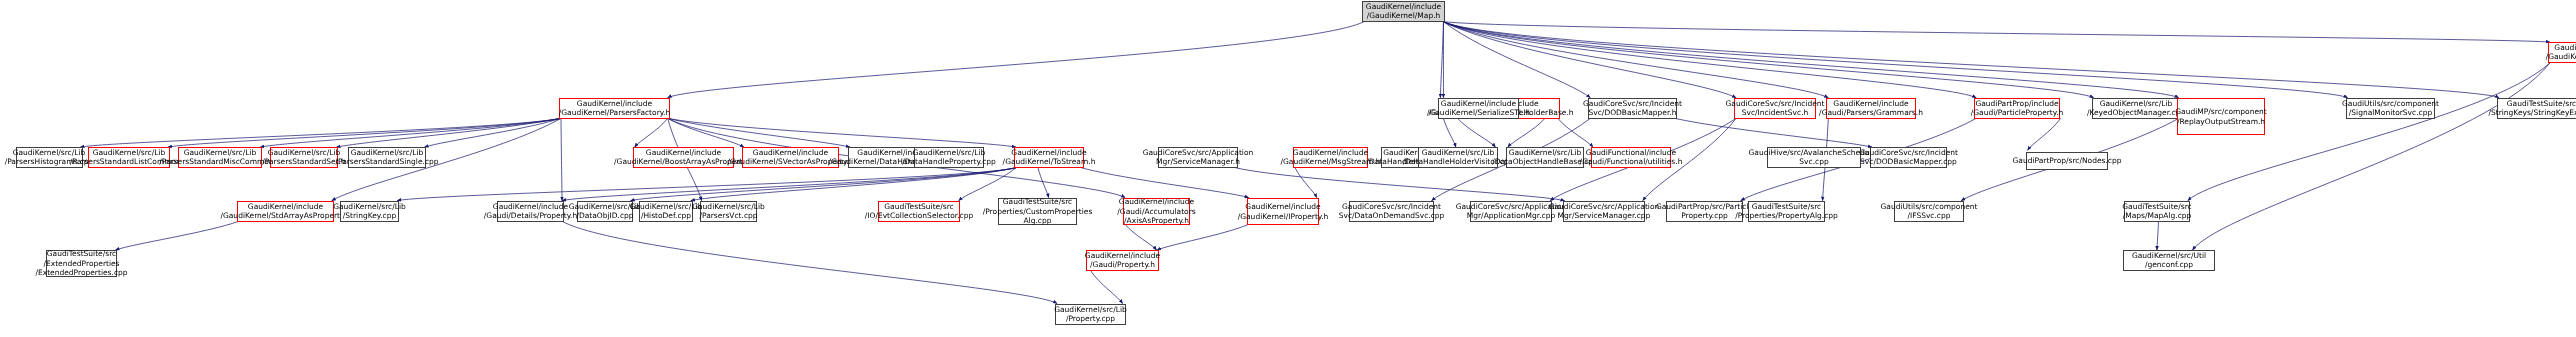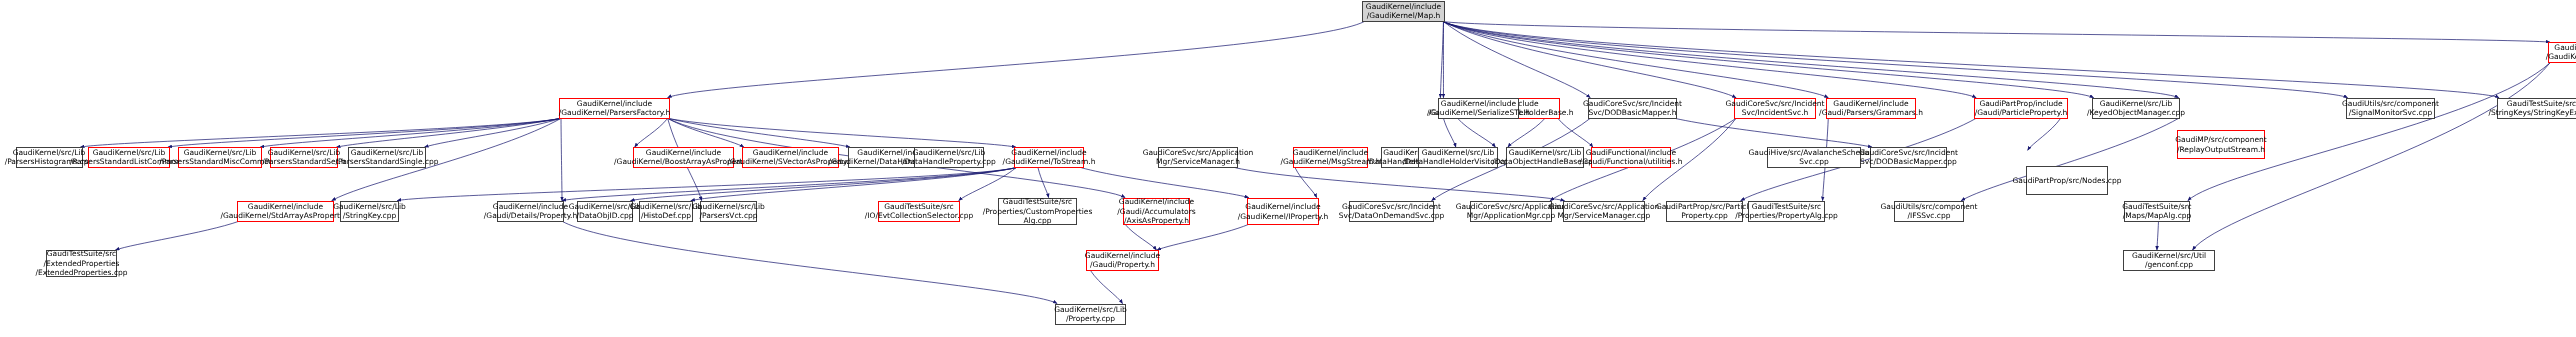--- a/index.html
+++ b/index.html
@@ -101,33 +101,33 @@
       <path d="M3549,230 C3545.92,297.2 3539.54,354.8 3538,390" fill="none" stroke="#191970" stroke-width="1.4" marker-end="url(#arrow)"></path>
       <path d="M4229,230 C4110.84,297.2 3866.08,354.8 3807,390" fill="none" stroke="#191970" stroke-width="1.4" marker-end="url(#arrow)"></path>
     </svg>
   <div id="nodes-layer">
       <div class="node root" style="left: 1362px; top: 1px; width: 83px; height: 20.6px;"><span>GaudiKernel/include
 /GaudiKernel/Map.h</span></div>
       <div class="node hot" style="left: 2548px; top: 42px; width: 88px; height: 20.6px;"><span>GaudiKernel/include
 /GaudiKernel/StringKey.h</span></div>
       <div class="node hot" style="left: 559px; top: 98px; width: 111px; height: 20.6px;"><span>GaudiKernel/include
 /GaudiKernel/ParsersFactory.h</span></div>
-      <div class="node hot" style="left: 1974px; top: 98px; width: 94px; height: 20.6px;"><span>GaudiPartProp/include
+      <div class="node hot" style="left: 1974px; top: 98px; width: 86px; height: 20.6px;"><span>GaudiPartProp/include
 /Gaudi/ParticleProperty.h</span></div>
       <div class="node hot" style="left: 1442px; top: 98px; width: 118px; height: 20.6px;"><span>GaudiKernel/include
 /GaudiKernel/DataHandleHolderBase.h</span></div>
       <div class="node" style="left: 1588px; top: 98px; width: 89px; height: 20.6px;"><span>GaudiCoreSvc/src/Incident
 Svc/DODBasicMapper.h</span></div>
       <div class="node hot" style="left: 1734px; top: 98px; width: 82px; height: 20.6px;"><span>GaudiCoreSvc/src/Incident
 Svc/IncidentSvc.h</span></div>
       <div class="node hot" style="left: 1826px; top: 98px; width: 90px; height: 20.6px;"><span>GaudiKernel/include
 /Gaudi/Parsers/Grammars.h</span></div>
       <div class="node" style="left: 2092px; top: 98px; width: 88px; height: 20.6px;"><span>GaudiKernel/src/Lib
 /KeyedObjectManager.cpp</span></div>
-      <div class="node hot" style="left: 2177px; top: 98px; width: 88px; height: 29px; margin-top: 32px;"><span>GaudiMP/src/component
+      <div class="node hot" style="left: 2177px; top: 98px; width: 88px; height: 37px;"><span>GaudiMP/src/component
 /ReplayOutputStream.h</span></div>
       <div class="node" style="left: 2346px; top: 98px; width: 89px; height: 20.6px;"><span>GaudiUtils/src/component
 /SignalMonitorSvc.cpp</span></div>
       <div class="node" style="left: 2497px; top: 98px; width: 89px; height: 20.6px;"><span>GaudiTestSuite/src
 /StringKeys/StringKeyEx.cpp</span></div>
       <div class="node" style="left: 15.5px; top: 147px; width: 67px; height: 20.6px;"><span>GaudiKernel/src/Lib
 /ParsersHistograms.cpp</span></div>
       <div class="node hot" style="left: 88px; top: 147px; width: 82px; height: 20.6px;"><span>GaudiKernel/src/Lib
 /ParsersStandardListCommon.h</span></div>
       <div class="node hot" style="left: 178px; top: 147px; width: 84px; height: 20.6px;"><span>GaudiKernel/src/Lib
@@ -155,21 +155,21 @@
       <div class="node" style="left: 1418px; top: 147px; width: 80px; height: 20.6px;"><span>GaudiKernel/src/Lib
 /DataHandleHolderVisitor.cpp</span></div>
       <div class="node" style="left: 1506px; top: 147px; width: 78px; height: 20.6px;"><span>GaudiKernel/src/Lib
 /DataObjectHandleBase.cpp</span></div>
       <div class="node hot" style="left: 1591px; top: 147px; width: 80px; height: 20.6px;"><span>GaudiFunctional/include
 /Gaudi/Functional/utilities.h</span></div>
       <div class="node" style="left: 1767px; top: 147px; width: 94px; height: 20.6px;"><span>GaudiHive/src/AvalancheScheduler
 Svc.cpp</span></div>
       <div class="node" style="left: 1870px; top: 147px; width: 77px; height: 20.6px;"><span>GaudiCoreSvc/src/Incident
 Svc/DODBasicMapper.cpp</span></div>
-      <div class="node" style="left: 2026px; top: 166px; width: 82px; height: 29px;"><span>GaudiPartProp/src/Nodes.cpp</span></div>
+      <div class="node" style="left: 2026px; top: 152px; width: 82px; height: 18px;"><span>GaudiPartProp/src/Nodes.cpp</span></div>
       <div class="node hot" style="left: 237px; top: 201px; width: 97px; height: 20.6px;"><span>GaudiKernel/include
 /GaudiKernel/StdArrayAsProperty.h</span></div>
       <div class="node" style="left: 340px; top: 201px; width: 59px; height: 20.6px;"><span>GaudiKernel/src/Lib
 /StringKey.cpp</span></div>
       <div class="node" style="left: 497px; top: 201px; width: 67px; height: 20.6px;"><span>GaudiKernel/include
 /Gaudi/Details/Property.h</span></div>
       <div class="node" style="left: 577px; top: 201px; width: 56px; height: 20.6px;"><span>GaudiKernel/src/Lib
 /DataObjID.cpp</span></div>
       <div class="node" style="left: 639px; top: 201px; width: 54px; height: 20.6px;"><span>GaudiKernel/src/Lib
 /HistoDef.cpp</span></div>

